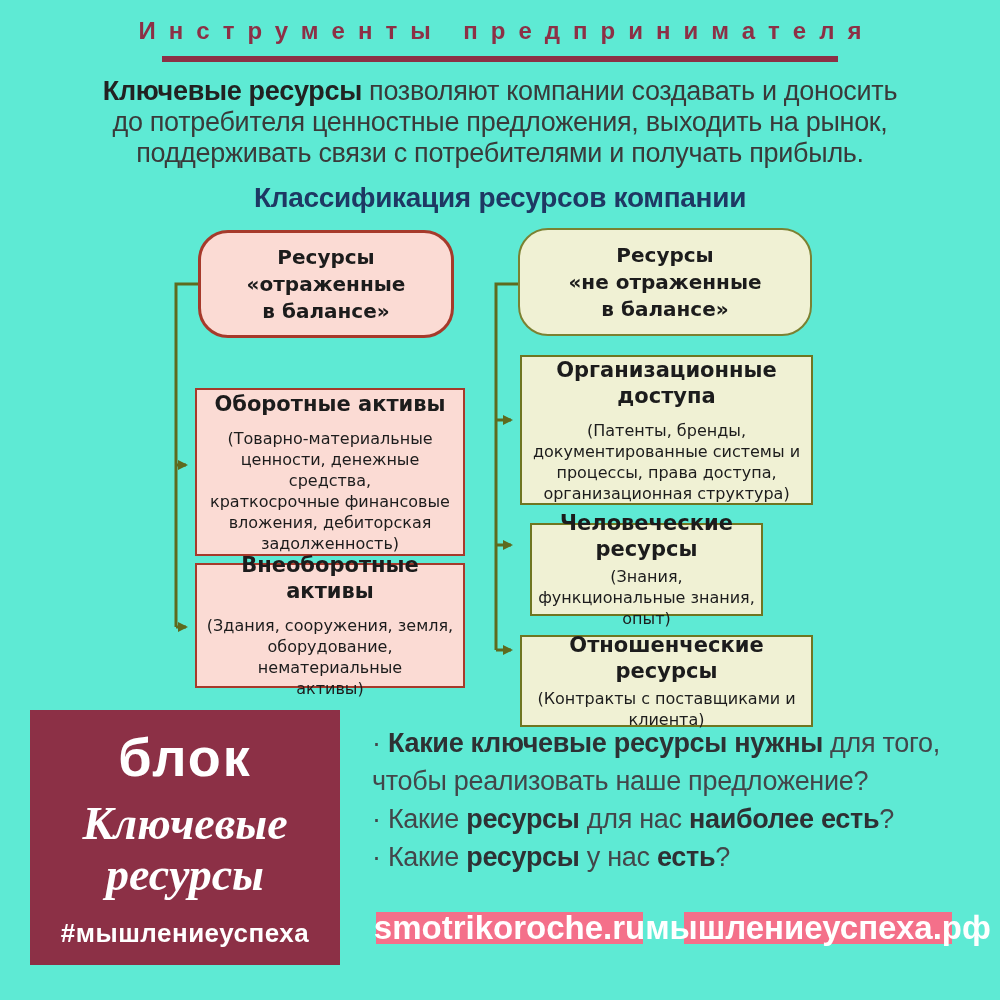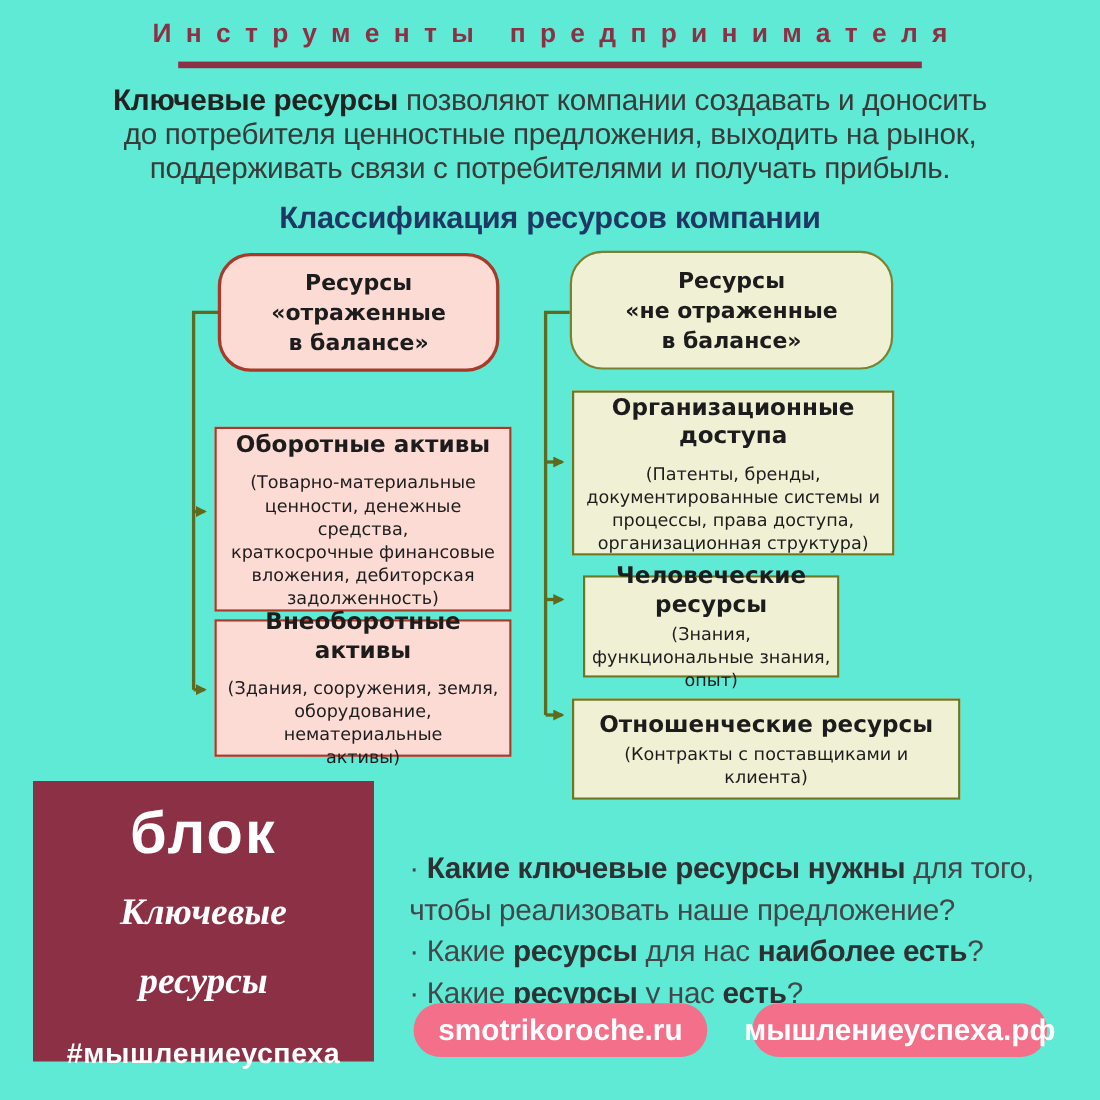--- a/index.html
+++ b/index.html
@@ -31,33 +31,33 @@
   .root{border-radius:30px;}
   .root .box-title{font-size:20px;line-height:27px;}
   .root.pink{border-width:3px;}
   .root.green{border-color:#7B8132;border-width:2.5px;}
 
   
   .brand-block{position:absolute;left:30px;top:710px;width:310px;height:255px;
     background:#8C3046;color:#ffffff;text-align:center;z-index:1;box-sizing:border-box;}
   .block-label{font-weight:800;font-size:54px;letter-spacing:2px;margin-top:16px;}
   .block-title{font-family:"Liberation Serif",serif;font-style:italic;font-weight:bold;
-    font-size:34px;line-height:63px;margin-top:10px;white-space:pre-line;}
+    font-size:46px;line-height:51px;margin-top:10px;white-space:pre-line;}
   .block-hashtag{font-weight:bold;font-size:26px;margin-top:18px;letter-spacing:0.5px;}
 
   
-  .questions{position:absolute;left:372px;top:770px;width:618px;font-size:27px;
+  .questions{position:absolute;left:372px;top:724px;width:618px;font-size:27px;
     line-height:38px;color:#43464A;letter-spacing:-0.3px;}
   .question{white-space:pre-line;}
   .questions .b{color:#2E3134;}
 
   
-  .link-btn{position:absolute;top:912px;height:49px;background:#F4708A;color:#ffffff;
-    font-weight:bold;font-size:27px;display:flex;align-items:center;justify-content:center;
-    text-decoration:none;cursor:pointer;border-radius:25px;}
+  .link-btn{position:absolute;top:912px;height:32px;background:#F4708A;color:#ffffff;
+    font-weight:bold;font-size:33px;display:flex;align-items:center;justify-content:center;
+    text-decoration:none;cursor:pointer;}
   #btn-site1{left:376px;width:267px;}
   #btn-site2{left:684px;width:268px;}
 </style>
 </head>
 <body>
 
 <div class="canvas">
 
   <div class="header-title">Инструменты предпринимателя</div>
   <div class="header-rule"></div>
@@ -119,21 +119,21 @@
 процессы, права доступа,
 организационная структура)</div>
   </div>
 
   <div class="box green" style="left:520px;top:523px;width:233px;height:93px;margin-left:10px;">
     <div class="box-title">Человеческие ресурсы</div>
     <div class="box-body" style="margin-top:4px;">(Знания, функциональные знания,
 опыт)</div>
   </div>
 
-  <div class="box green" style="left:520px;top:635px;width:353px;height:92px;">
+  <div class="box green" style="left:520px;top:635px;width:293px;height:92px;">
     <div class="box-title">Отношенческие ресурсы</div>
     <div class="box-body" style="margin-top:4px;">(Контракты с поставщиками и
 клиента)</div>
   </div>
 
   <div class="brand-block">
     <div class="block-label">блок</div>
     <div class="block-title">Ключевые
 ресурсы</div>
     <div class="block-hashtag">#мышлениеуспеха</div>

